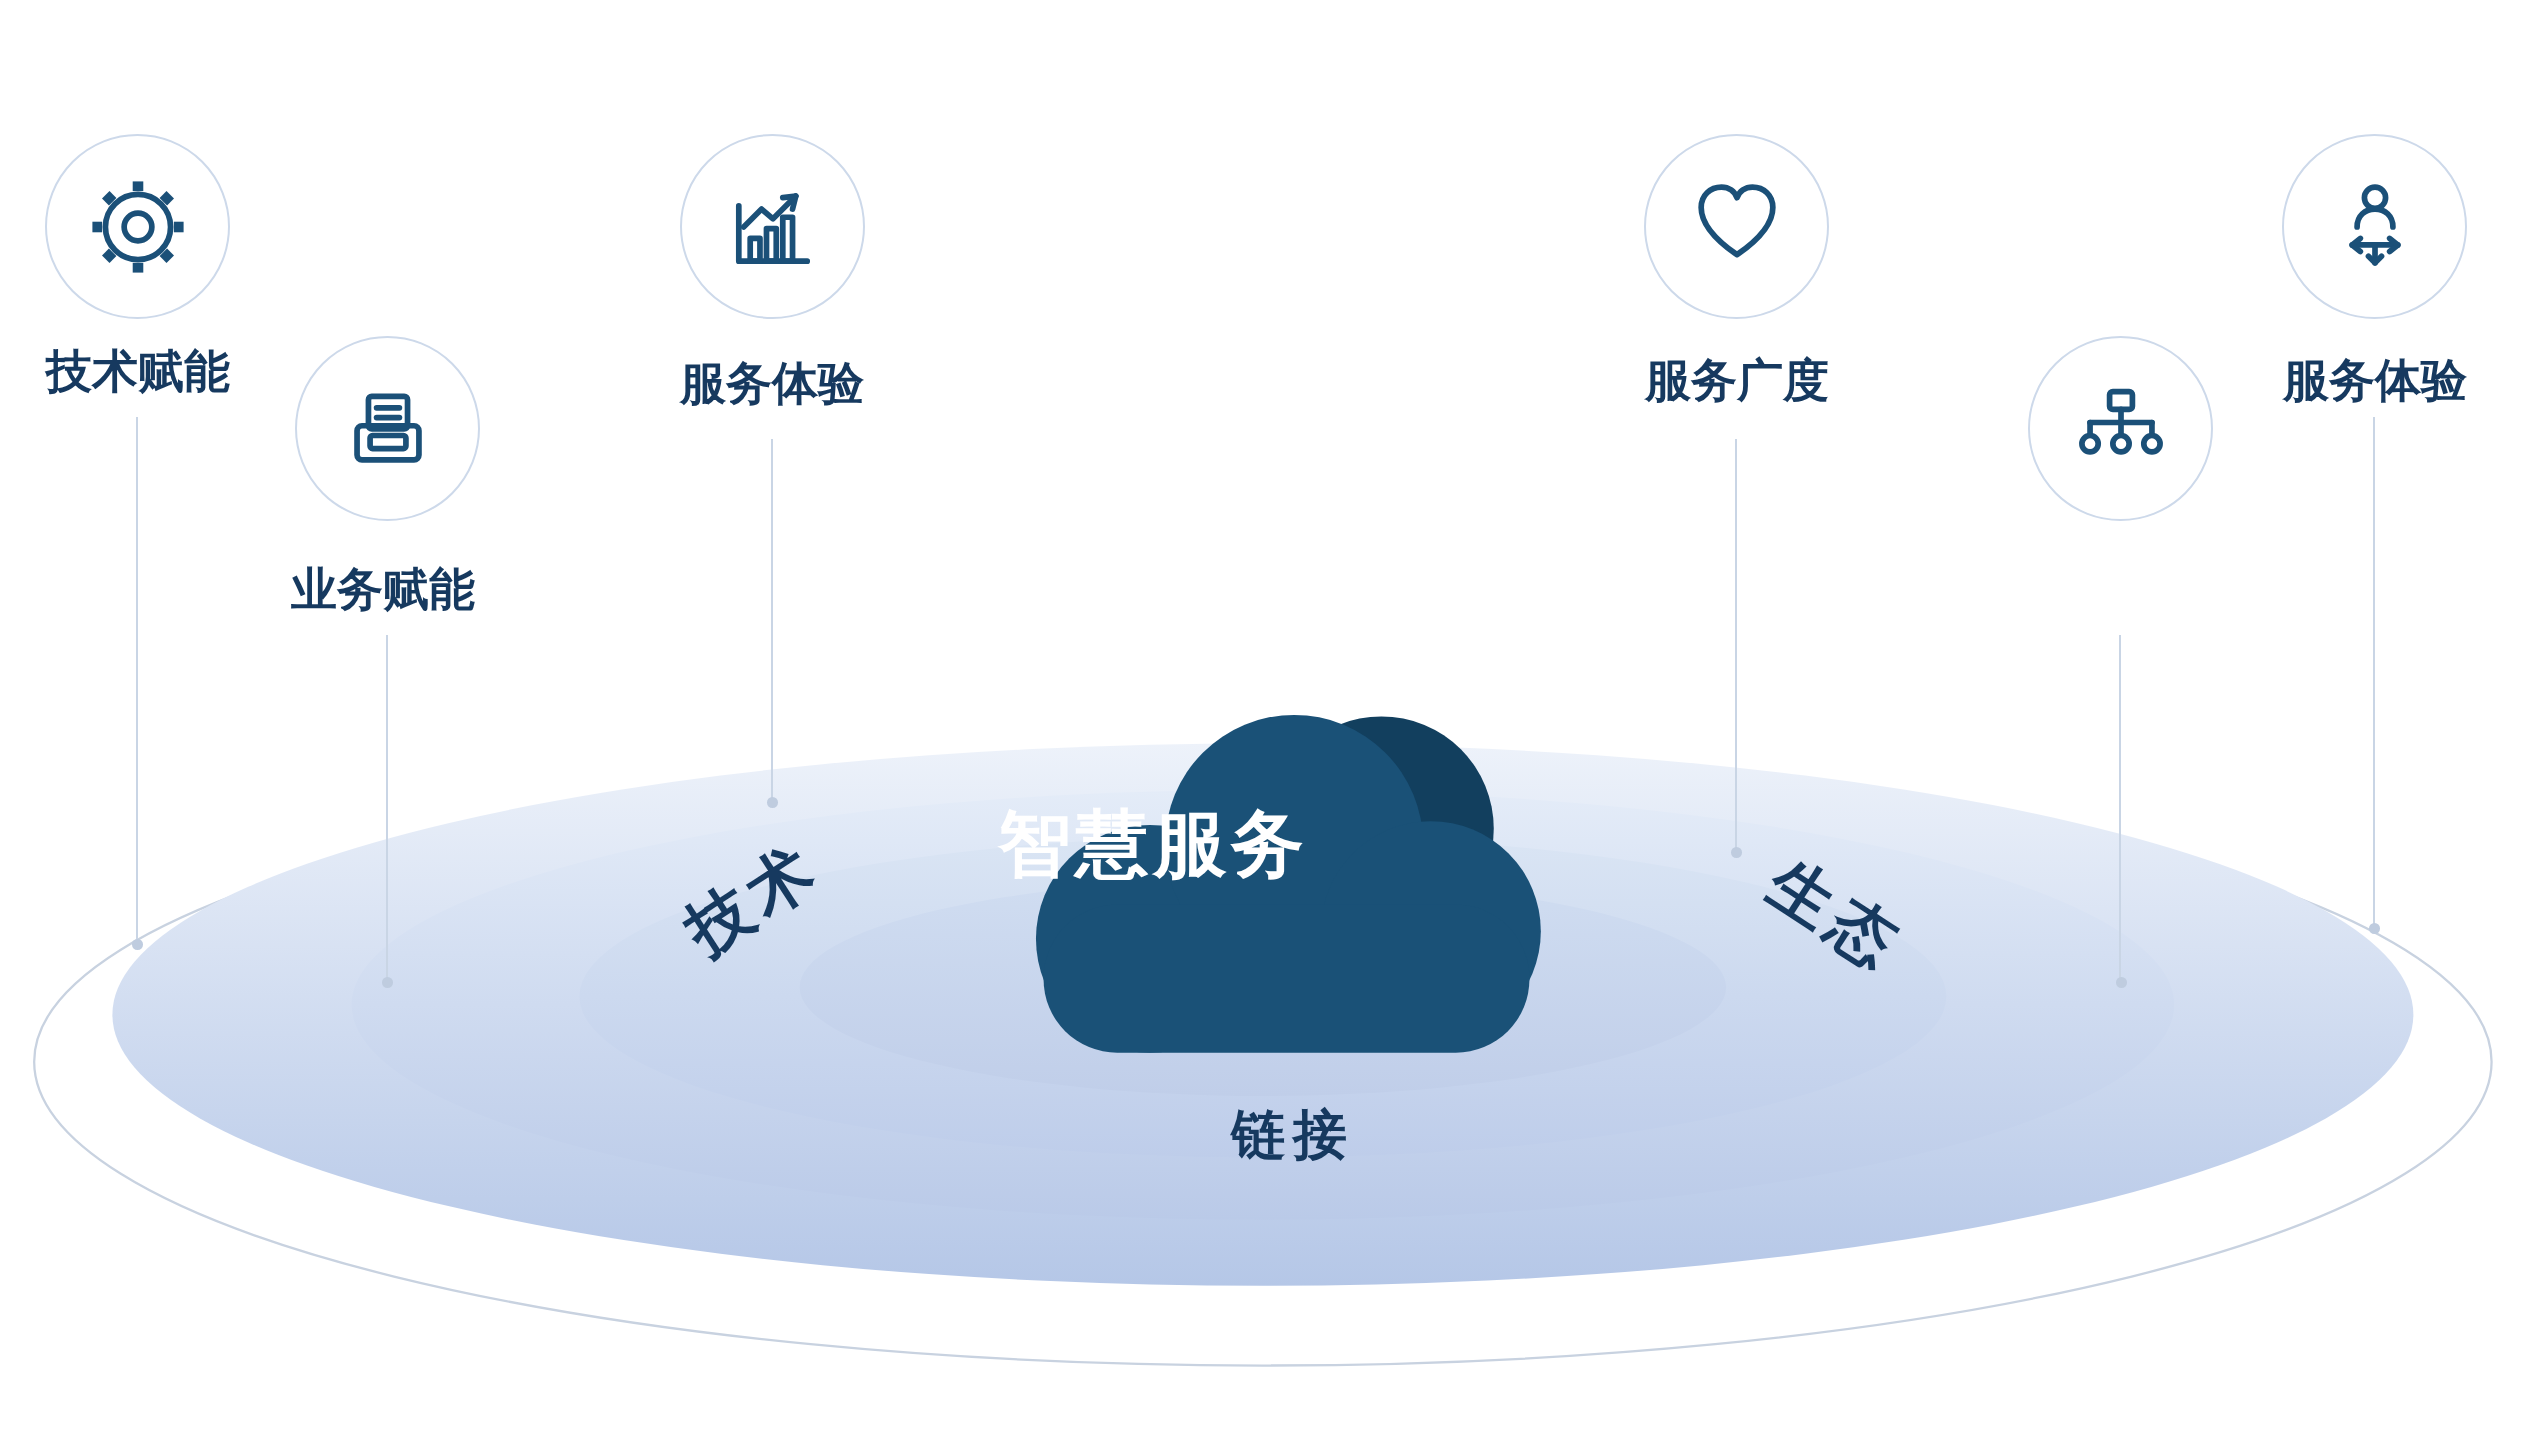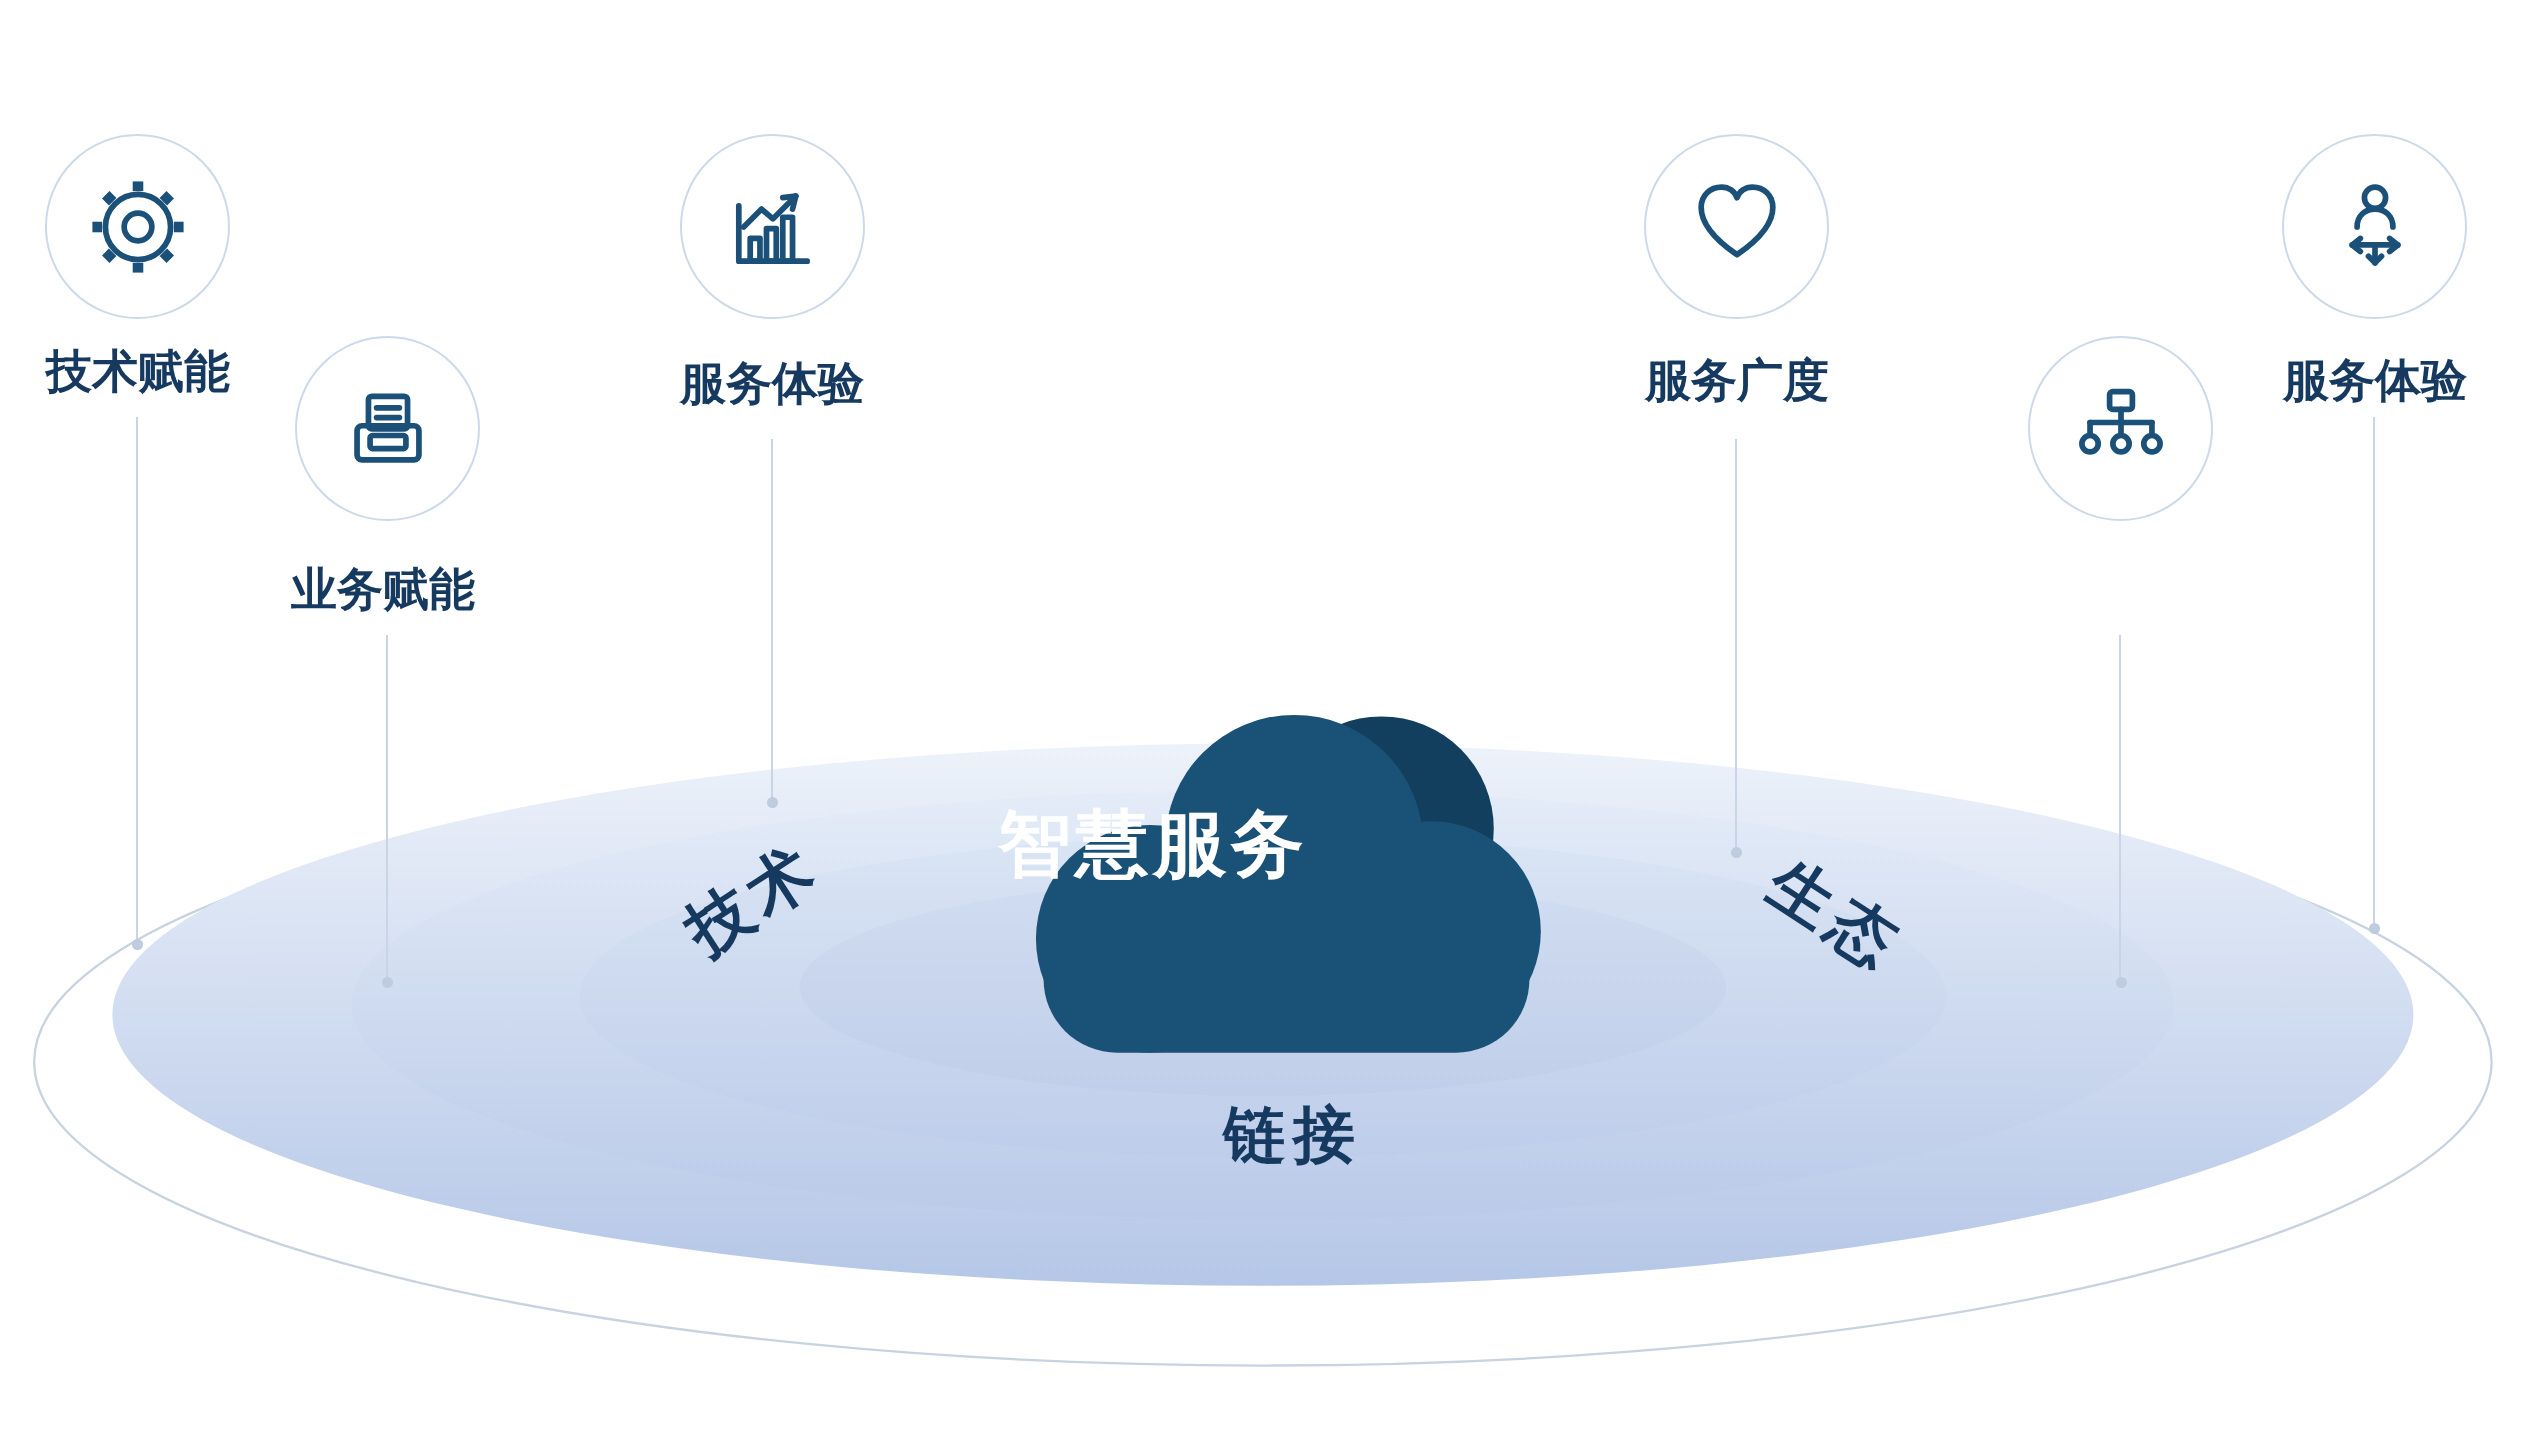--- a/index.html
+++ b/index.html
@@ -31,21 +31,21 @@
   }
   .cloud-text .l1,.cloud-text .l2{
     color:#ffffff;font-size:73px;font-weight:700;line-height:99px;letter-spacing:4.6px;
   }
   .ring-text{
     position:absolute;width:228px;height:91px;text-align:center;
     font-size:64px;font-weight:700;color:#16395f;letter-spacing:7.6px;line-height:91px;
   }
   .ring-text.left{left:639px;top:854px;transform:rotate(-33deg);}
   .ring-text.right{left:1721px;top:870px;transform:rotate(33deg);}
-  .ring-text.bottom{left:1141px;top:1089px;width:304px;transform:none;font-size:62px;}
+  .ring-text.bottom{left:1141px;top:1089px;width:304px;transform:none;font-size:54px;}
   .icon-stroke{stroke:#1b5078;fill:none;stroke-width:7;stroke-linecap:round;stroke-linejoin:round;}
 </style>
 </head>
 <body>
 
 <div class="stage">
 
   <svg class="ripples" viewBox="0 0 3325 1917" xmlns="http://www.w3.org/2000/svg">
     <defs>
       <linearGradient id="g1" x1="0" y1="0" x2="0" y2="1">

